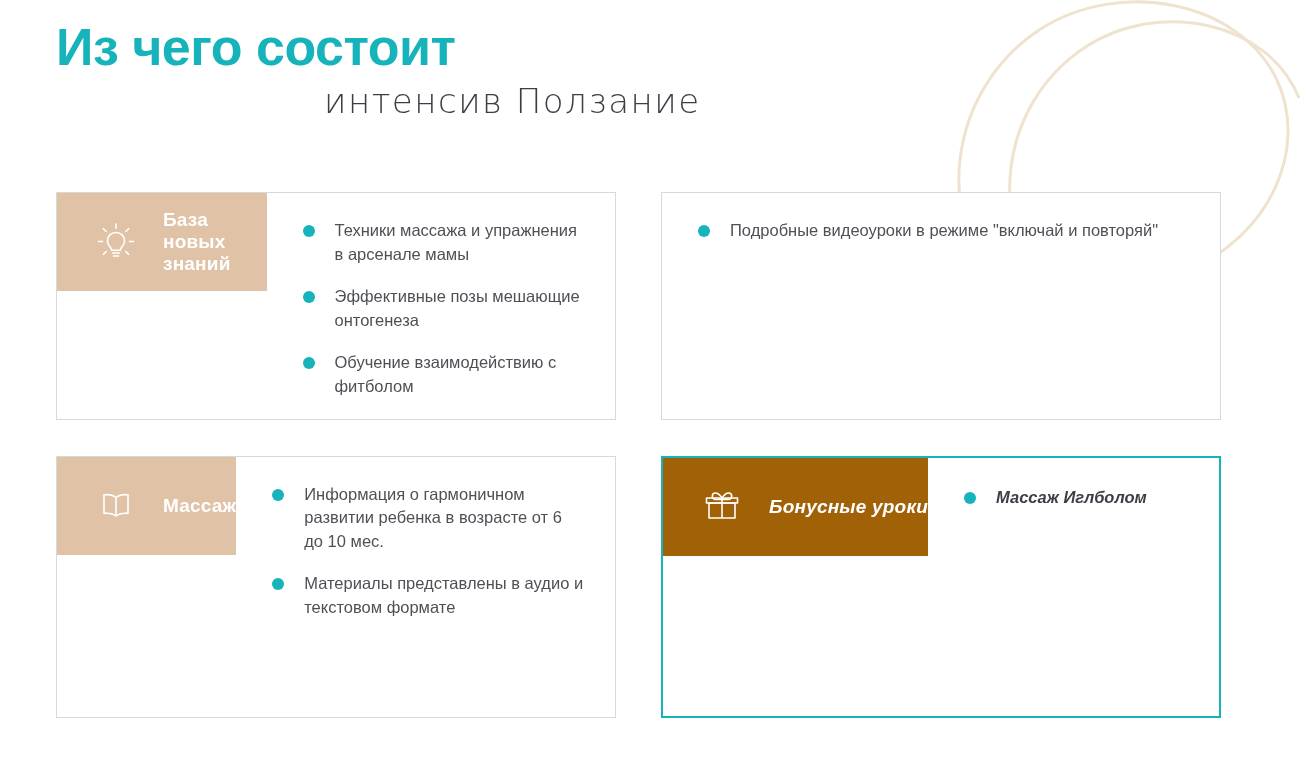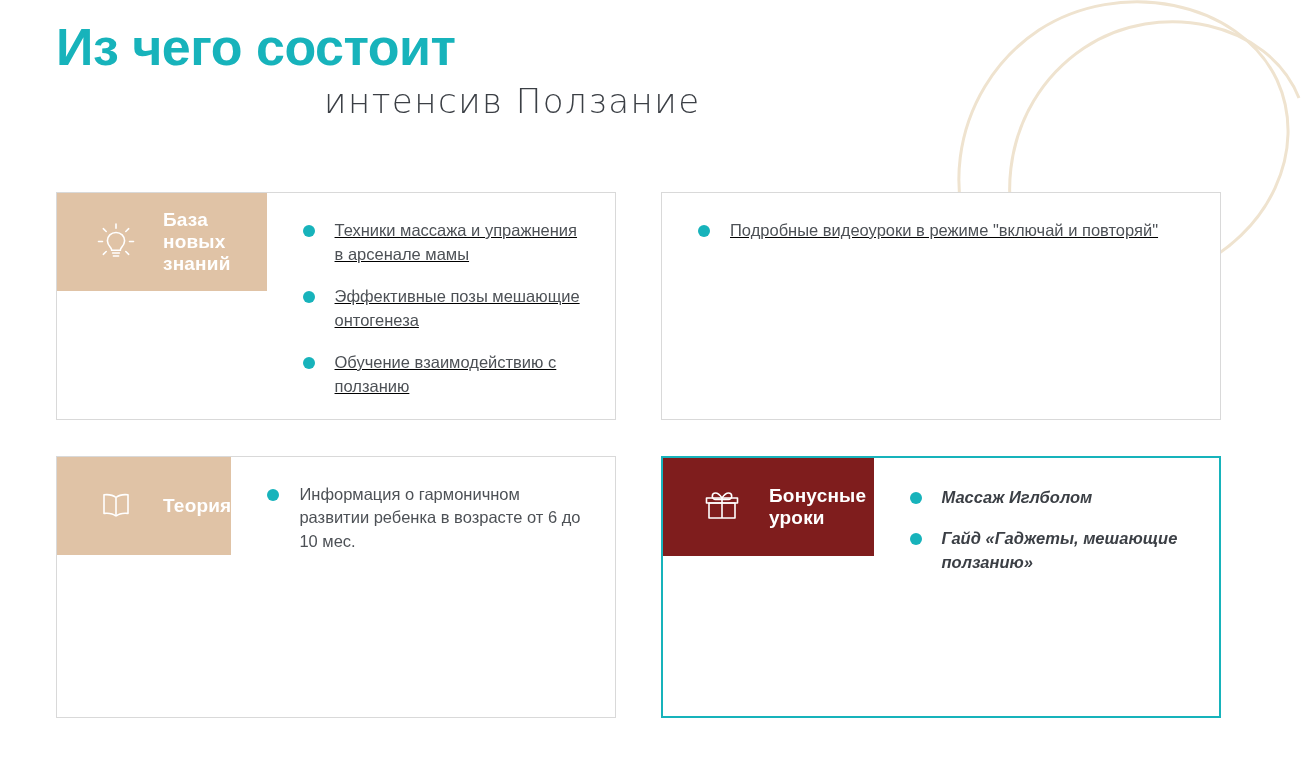--- a/index.html
+++ b/index.html
@@ -85,21 +85,22 @@
   }
   .card-head {
     height: 98px;
     background: #e0c3a6;
     display: flex;
     align-items: center;
     padding-left: 28px;
     box-sizing: border-box;
   }
   .card.accent .card-head {
-    background: #7f1d1d;
+    background: #a16207;
+    font-style: italic;
   }
   .card-icon {
     width: 62px;
     height: 62px;
     flex: 0 0 62px;
     display: flex;
     align-items: center;
     justify-content: center;
     color: #ffffff;
   }
@@ -108,21 +109,21 @@
     color: #ffffff;
     font-size: 19px;
     font-weight: bold;
     letter-spacing: 0.2px;
   }
   .card-body {
     flex: 1 1 auto;
     padding: 26px 30px 20px 30px;
     box-sizing: border-box;
   }
-  .card-h1 { min-height: 158px; text-decoration: underline; }
+  .card-h1 { min-height: 158px; }
   .card-h2 { min-height: 258px; }
 
   ul.items {
     list-style: none;
     margin: 0;
     padding: 0;
   }
   ul.items li {
     position: relative;
     padding-left: 38px;
@@ -175,21 +176,21 @@
             <path d="M18.6 33h6.8M19.4 36h5.2"></path>
             <path d="M22 4v4.2M8.5 21.5h-4M39.5 21.5h-4M12.2 11.5L9.3 8.7M31.8 11.5l2.9-2.8M12.2 31.5l-2.9 2.8M31.8 31.5l2.9 2.8"></path>
           </svg>
         </span>
         <span class="card-title">База новых знаний</span>
       </div>
       <div class="card-body card-h1">
         <ul class="items">
           <li>Техники массажа и упражнения в арсенале мамы</li>
           <li>Эффективные позы мешающие онтогенеза</li>
-          <li>Обучение взаимодействию с ползанию</li>
+          <li>Обучение взаимодействию с фитболом</li>
         </ul>
       </div>
     </div>
 
     <div class="card">
       <div class="card-body card-h1">
         <ul class="items">
           <li>Подробные видеоуроки в режиме "включай и повторяй"</li>
         </ul>
       </div>
@@ -197,44 +198,44 @@
 
     <div class="card">
       <div class="card-head">
         <span class="card-icon">
           <svg width="46" height="44" viewBox="0 0 46 44" fill="none" stroke="#ffffff" stroke-width="1.6" stroke-linejoin="round">
             <path d="M23 13.5c-3-2.5-7.5-3.2-12-2.7v18.6c4.5-.5 9 .2 12 2.7"></path>
             <path d="M23 13.5c3-2.5 7.5-3.2 12-2.7v18.6c-4.5-.5-9 .2-12 2.7"></path>
             <path d="M23 13.5v18.6"></path>
           </svg>
         </span>
-        <span class="card-title">Теория</span>
+        <span class="card-title">Массаж</span>
       </div>
       <div class="card-body card-h2">
         <ul class="items">
           <li>Информация о гармоничном развитии ребенка в возрасте от 6 до 10 мес.</li>
+          <li>Материалы представлены в аудио и текстовом формате</li>
         </ul>
       </div>
     </div>
 
     <div class="card accent">
       <div class="card-head">
         <span class="card-icon">
           <svg width="46" height="44" viewBox="0 0 46 44" fill="none" stroke="#ffffff" stroke-width="1.6" stroke-linejoin="round">
             <rect x="10" y="18" width="26" height="15"></rect>
             <path d="M7.5 13h31v5h-31z"></path>
             <path d="M23 13v20"></path>
             <path d="M23 13c-2-3-4-5-6.5-5a3.2 3.2 0 000 6.4H23z"></path>
             <path d="M23 13c2-3 4-5 6.5-5a3.2 3.2 0 010 6.4H23z"></path>
           </svg>
         </span>
         <span class="card-title">Бонусные уроки</span>
       </div>
       <div class="card-body card-h2">
         <ul class="items bold">
           <li>Массаж Иглболом</li>
-          <li>Гайд «Гаджеты, мешающие ползанию»</li>
         </ul>
       </div>
     </div>
 
   </div>
 </div>
 
 </body></html>

